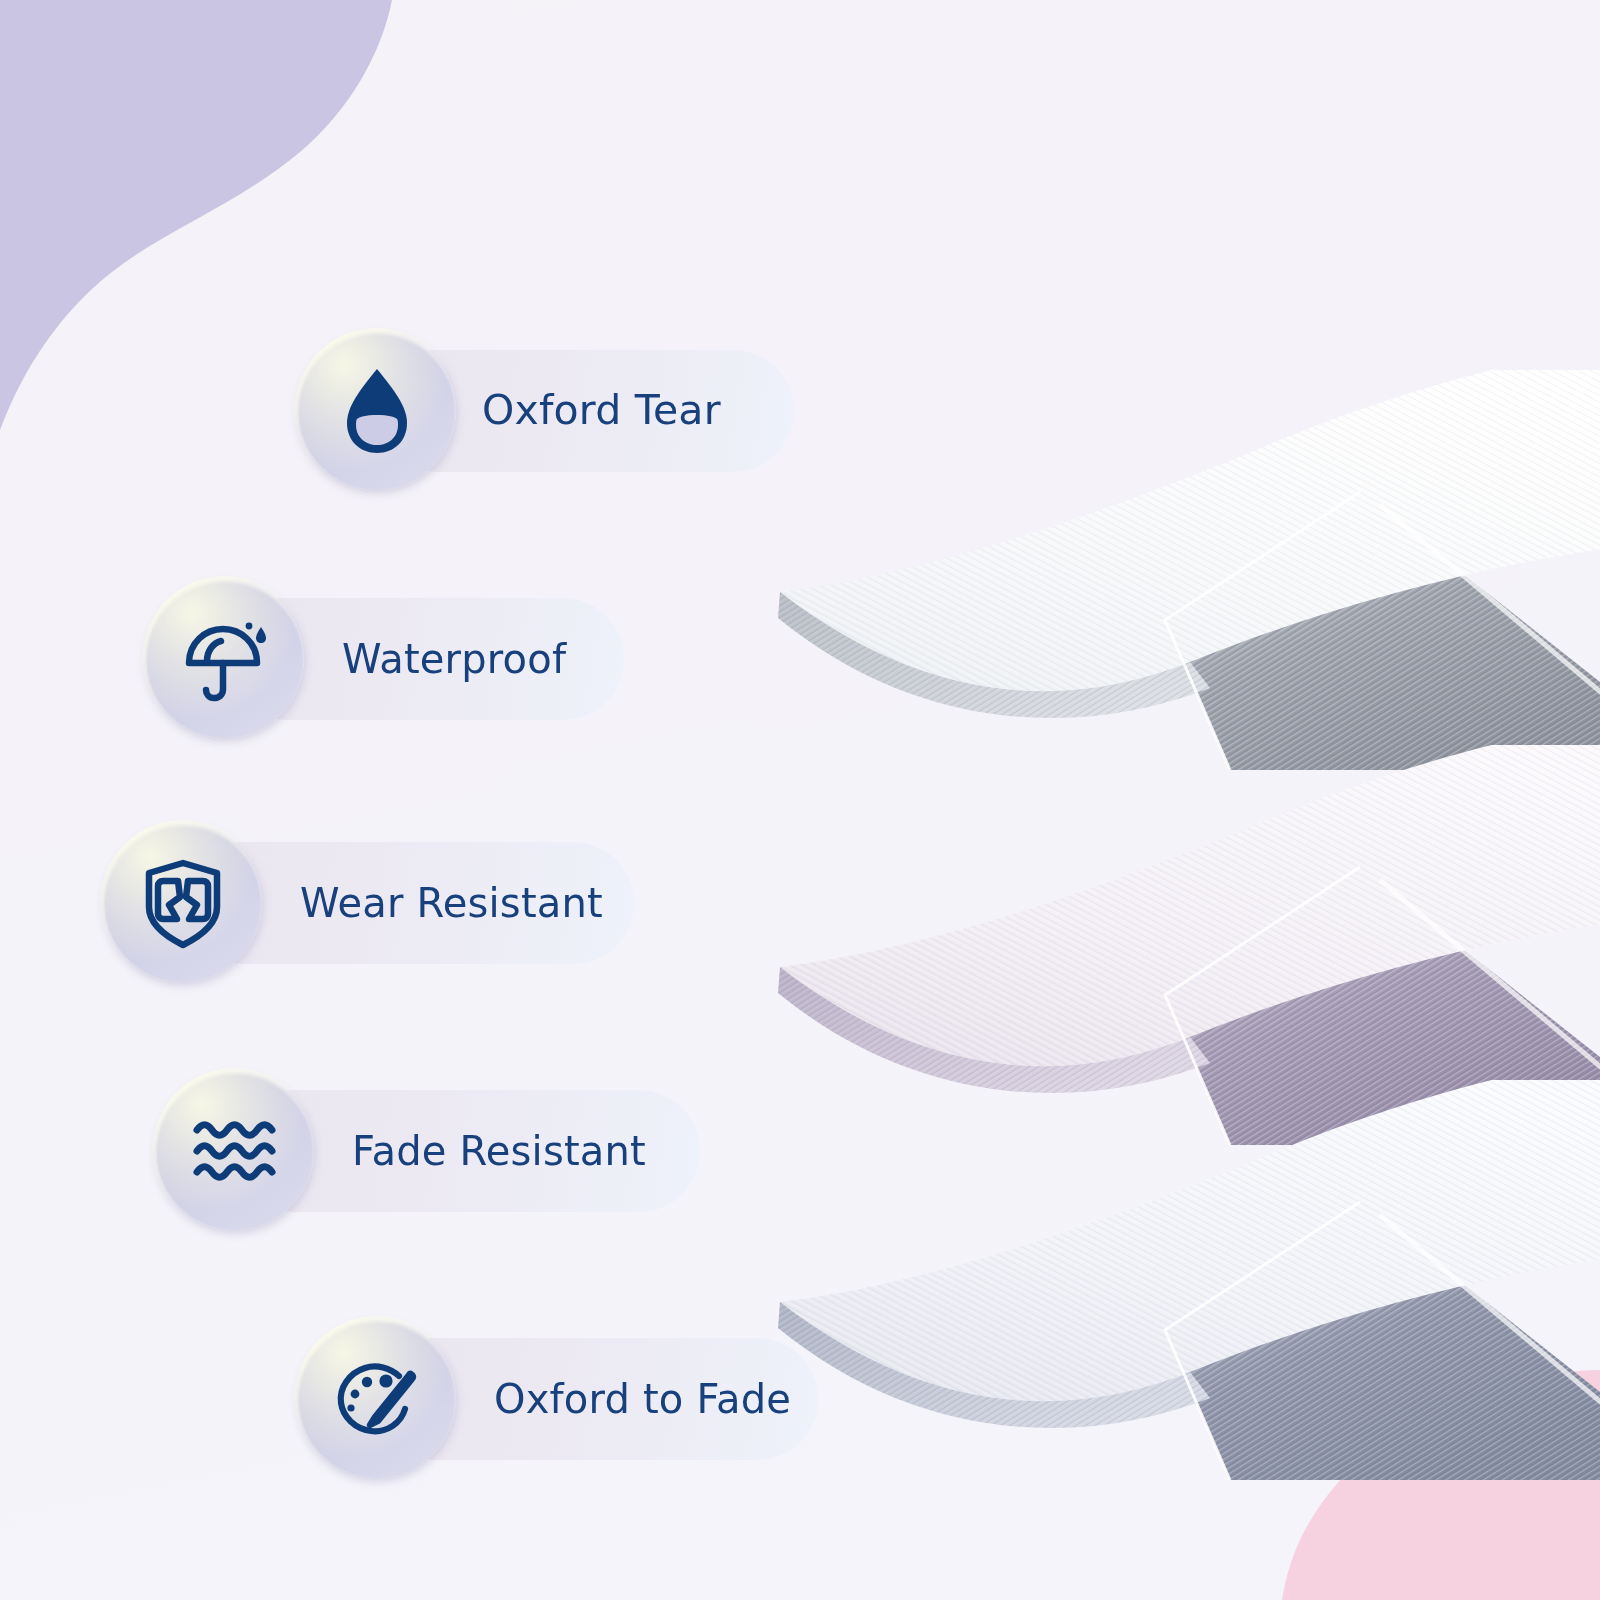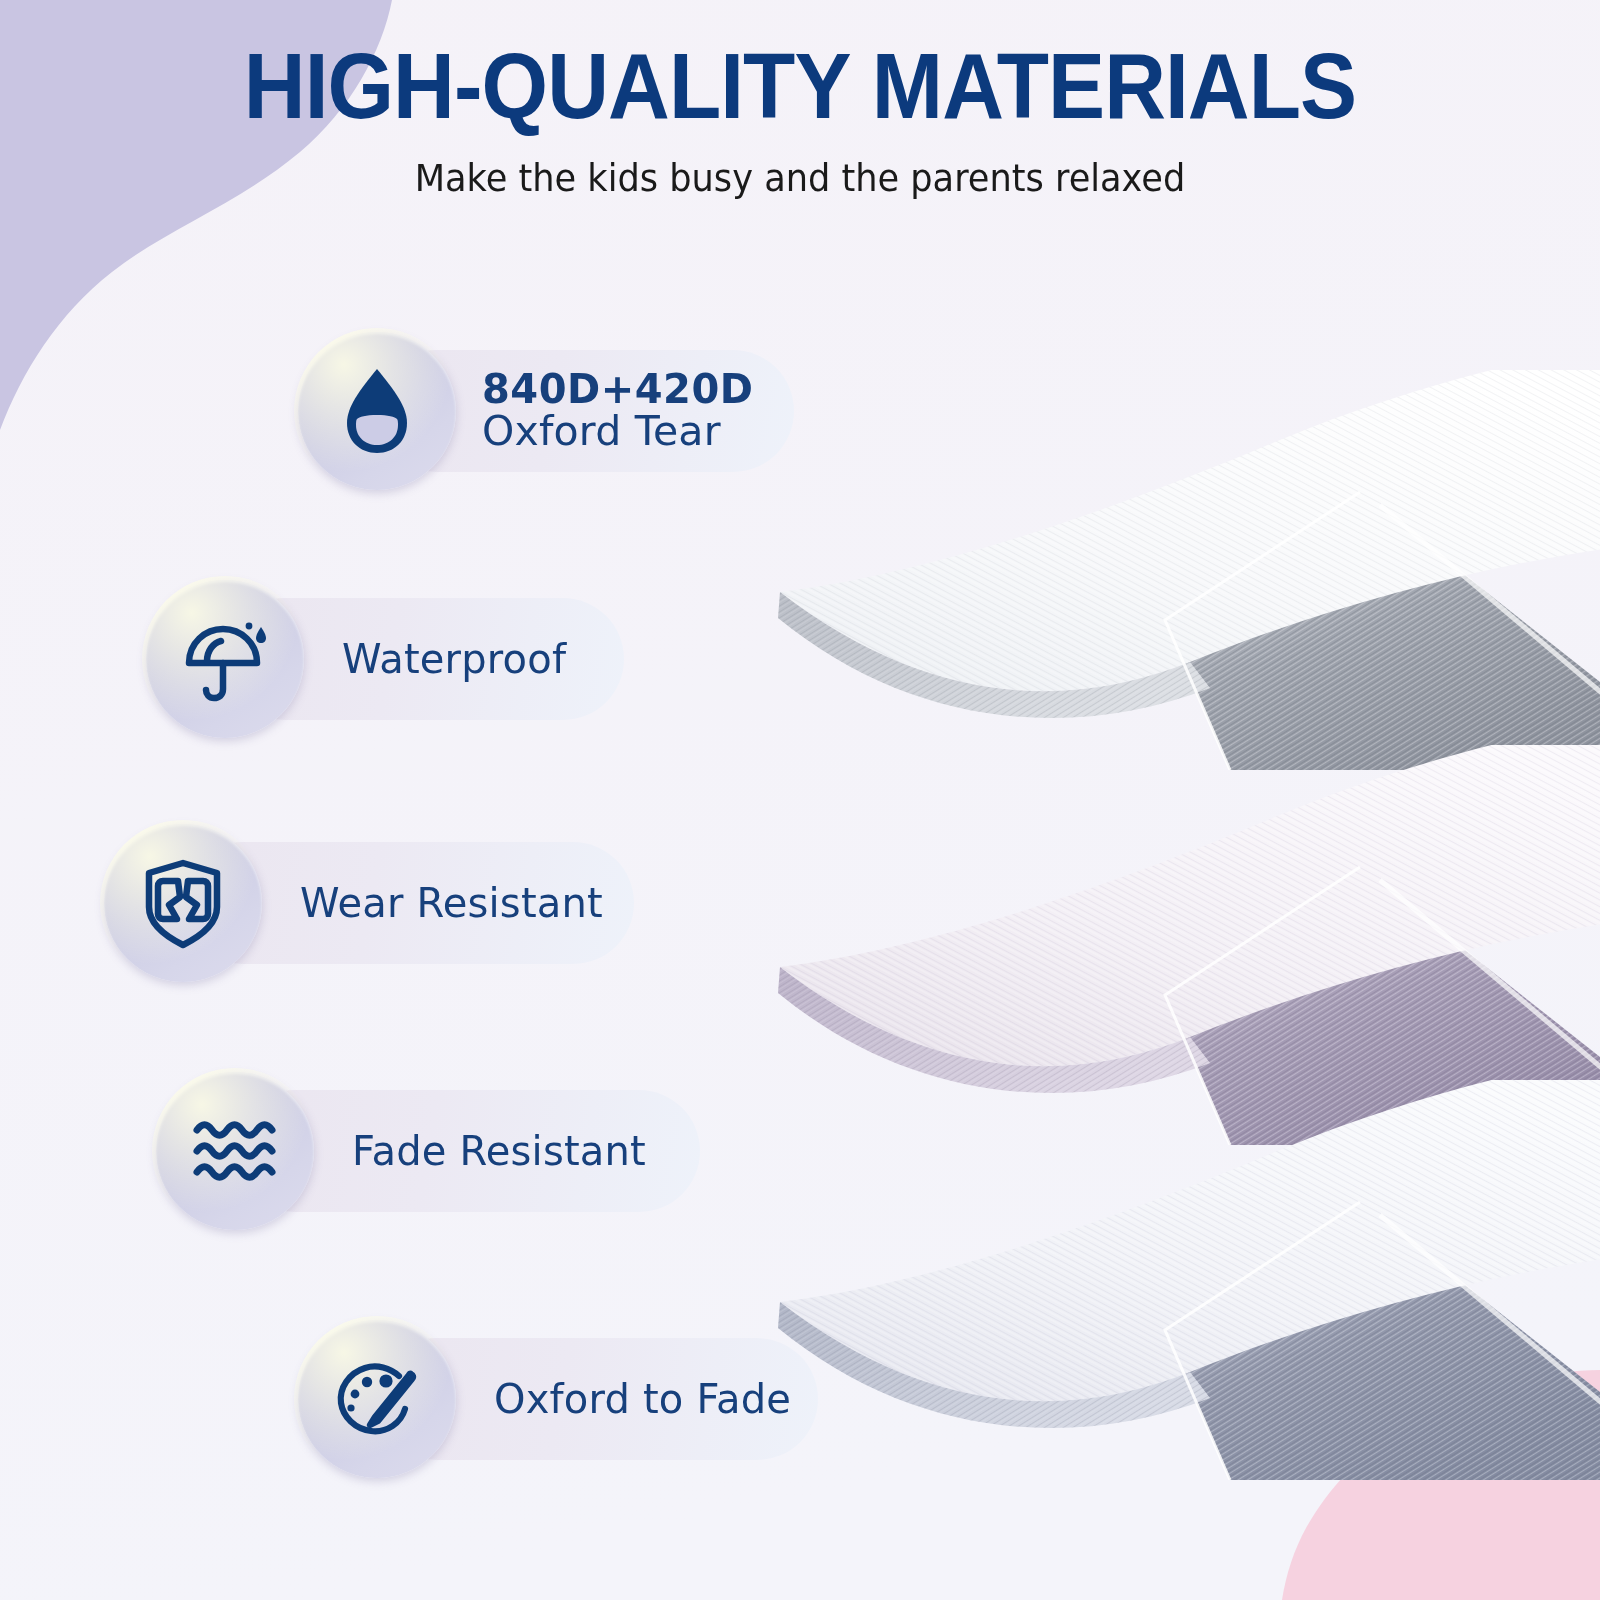--- a/index.html
+++ b/index.html
@@ -239,29 +239,24 @@
     <path d="M20,222 C160,205 330,150 520,70 C640,20 760,-10 850,-25 L850,178
              C700,200 560,240 430,292 C300,344 160,330 20,222 Z" fill="url(#b-top)"></path>
     <path d="M20,222 C160,205 330,150 520,70 C640,20 760,-10 850,-25 L850,178
              C700,200 560,240 430,292 C300,344 160,330 20,222 Z" fill="url(#weave-b)" opacity="0.75"></path>
     <path d="M20,222 C160,330 300,344 430,292 L450,318 C310,372 150,356 18,248 Z" fill="url(#b-edge)"></path>
     <path d="M20,222 C160,330 300,344 430,292 L450,318 C310,372 150,356 18,248 Z" fill="url(#weave-bu)" opacity="0.55"></path>
     <path d="M600,122 L405,250 L470,400" fill="none" stroke="#ffffff" stroke-width="3" opacity="0.85"></path>
     <path d="M850,330 L620,135" fill="none" stroke="#ffffff" stroke-width="5" opacity="0.7"></path>
   </svg>
 
-  <div class="header">
-    <h1 class="title">HIGH-QUALITY MATERIALS</h1>
-    <p class="subtitle">Make the kids busy and the parents relaxed</p>
-  </div>
 
   <div class="badge" style="left:298px;top:332px;">
     <div class="pill" style="width:418px;">
       <div class="pill-text two-line">
-        <span class="big">840D+420D</span>
         <span class="sub">Oxford Tear</span>
       </div>
     </div>
     <div class="circle">
       <svg width="96" height="96" viewBox="0 0 96 96" xmlns="http://www.w3.org/2000/svg">
         <path d="M48,6 C30,28 18,44 18,60 C18,78 31,90 48,90 C65,90 78,78 78,60
                  C78,44 66,28 48,6 Z" fill="#0d3c78"></path>
         <path d="M48,52 C37,52 30,54 28,56 C27,57 27,60 27,62 C27,74 36,82 48,82
                  C60,82 69,74 69,62 C69,60 69,57 68,56 C66,54 59,52 48,52 Z" fill="#ccccE6"></path>
       </svg>

